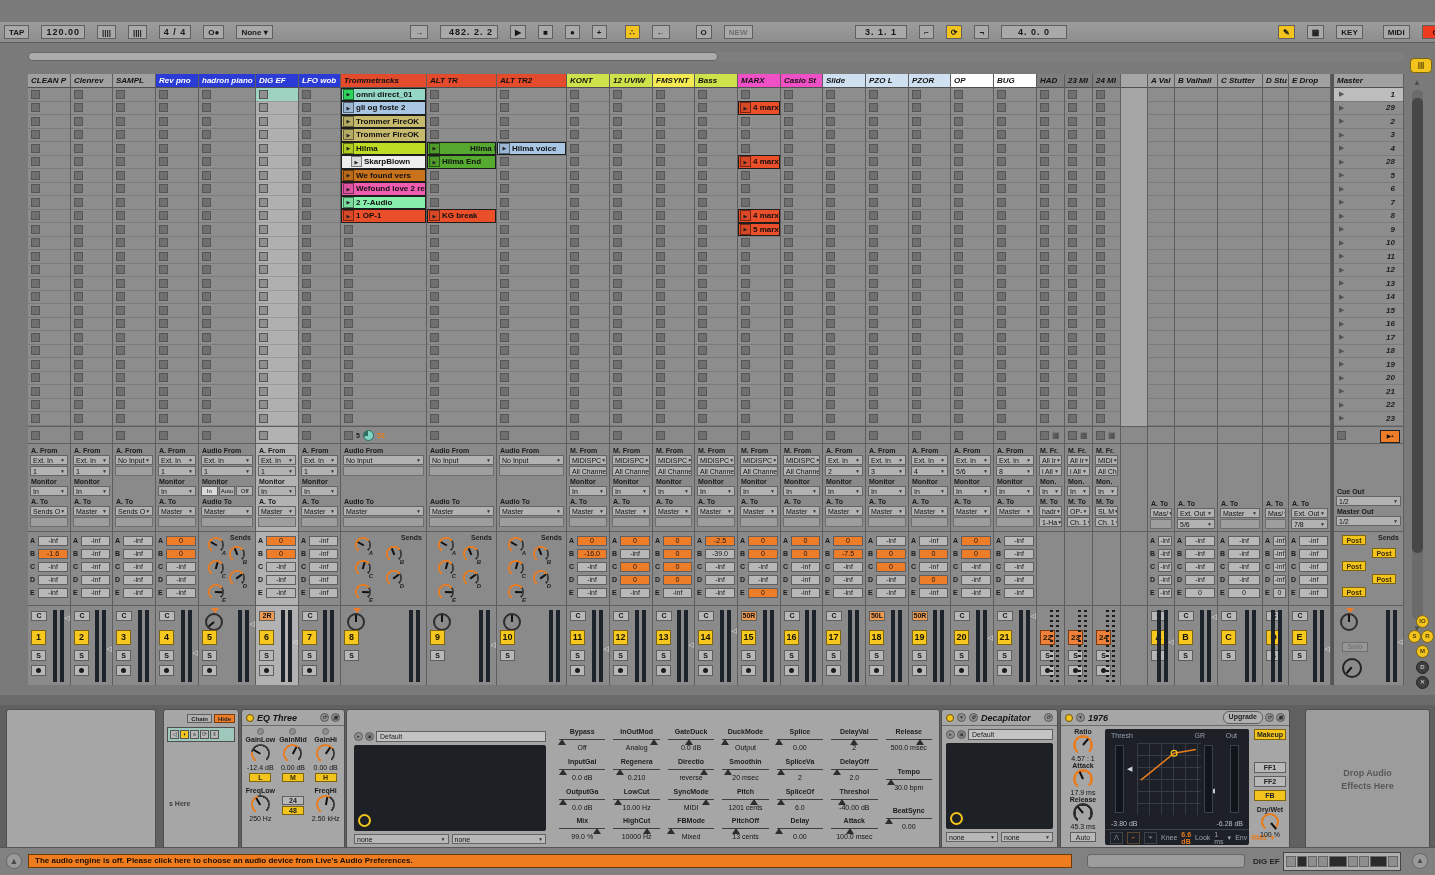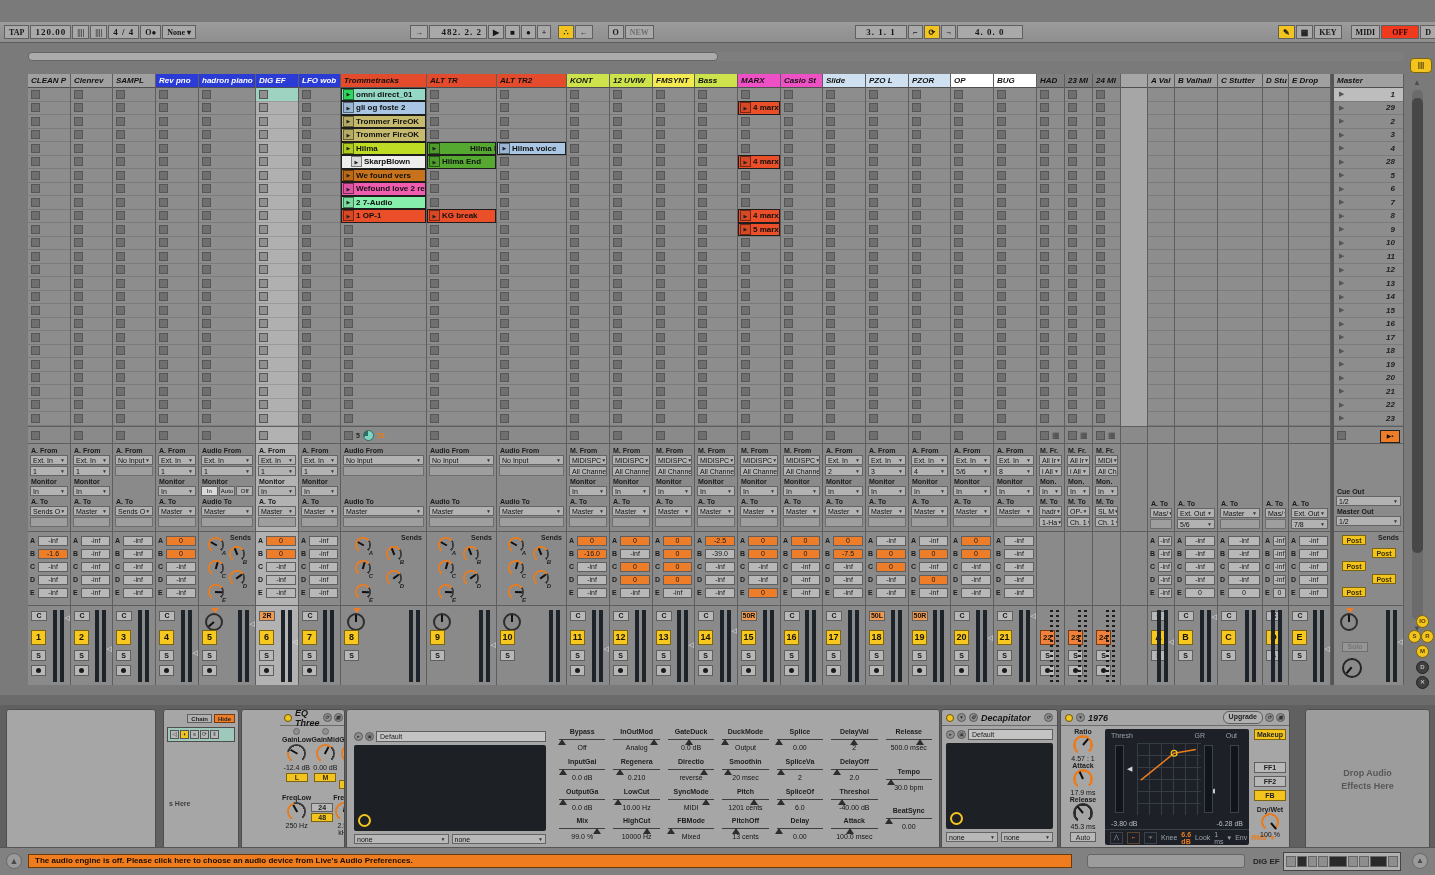--- a/index.html
+++ b/index.html
@@ -5,21 +5,21 @@
   html,body{margin:0;padding:0;background:#3c3c3c;font-family:"Liberation Sans",sans-serif;-webkit-font-smoothing:antialiased;}
   #root{position:relative;width:1435px;height:875px;background:#7a7a7a;overflow:hidden;font-family:"Liberation Sans",sans-serif;}
   
   .titlebar{position:absolute;left:0;top:0;right:0;height:22px;background:linear-gradient(#d2d2d2,#a8a8a8);border-bottom:1px solid #636363;display:flex;align-items:center;}
   .tl{width:12px;height:12px;border-radius:50%;margin-left:8px;border:1px solid rgba(0,0,0,.35);box-sizing:border-box;}
   .tl.red{background:#f2544d;}.tl.yel{background:#f7b42e;}.tl.grn{background:#3fb549;}
   .wtitle{position:absolute;left:0;right:0;text-align:center;font-size:12px;color:#1c1c1c;}
   .resz{position:absolute;right:6px;top:4px;font-size:10px;color:#555;}
   
   .transport{position:absolute;left:0;top:22px;right:0;height:20px;background:linear-gradient(#9c9c9c,#8e8e8e);border-bottom:1px solid #5c5c5c;font-size:8px;}
-  .tg{position:absolute;top:3px;display:flex;gap:1px;align-items:flex-end;font-family:Liberation Serif, serif;}
+  .tg{position:absolute;top:3px;display:flex;gap:12px;align-items:flex-end;}
   .tbtn,.tval{height:14px;box-sizing:border-box;background:#a9a9a9;border:1px solid #606060;color:#171717;font-weight:bold;font-size:8px;display:flex;align-items:center;justify-content:center;padding:0 4px;}
   .tval{font-size:9px;letter-spacing:1px;}
   .tbtn.yel{background:#f2c41d;}
   .tbtn.red{background:#ef3a20;color:#300;}
   .tbtn.dim{color:#6f6f6f;}
   
   .hscrolltrack{position:absolute;left:28px;top:52px;width:1376px;height:9px;background:#7e7e7e;border-radius:4px;}
   .hscrollthumb{position:absolute;left:0;top:0;width:690px;height:9px;background:#ababab;border:1px solid #666;border-radius:4px;box-sizing:border-box;}
   .mixicon{position:absolute;left:1410px;top:58px;width:20px;height:13px;background:#f2c41d;border:1px solid #7c6410;border-radius:4px;color:#4c3c05;font-weight:bold;font-size:8px;text-align:center;line-height:12px;}
   .rightstrip{position:absolute;left:1404px;top:74px;width:31px;height:611px;background:#7a7a7a;}
@@ -3999,21 +3999,21 @@
       <div class="chainstrip">
         <span class="chico">◁</span>
         <span class="chico yel">◖</span>
         <span class="chico">s</span>
         <span class="chico">⟳</span>
         <span class="chico">‖</span>
       </div>
       <div class="rackdrop">s Here</div>
     </div>
 
-    <div class="dpanel" style="left:241px;width:104px;padding-left:38px;">
+    <div class="dpanel" style="left:241px;width:104px;">
       <div class="dtitle">
         <span class="led"></span>
         <span>EQ Three</span>
         <span class="tright">
           <span class="tico">⟳</span>
           <span class="tico">▣</span>
         </span>
       </div>
       <div class="eqrow" id="eqgains">
           <div class="eqg">

